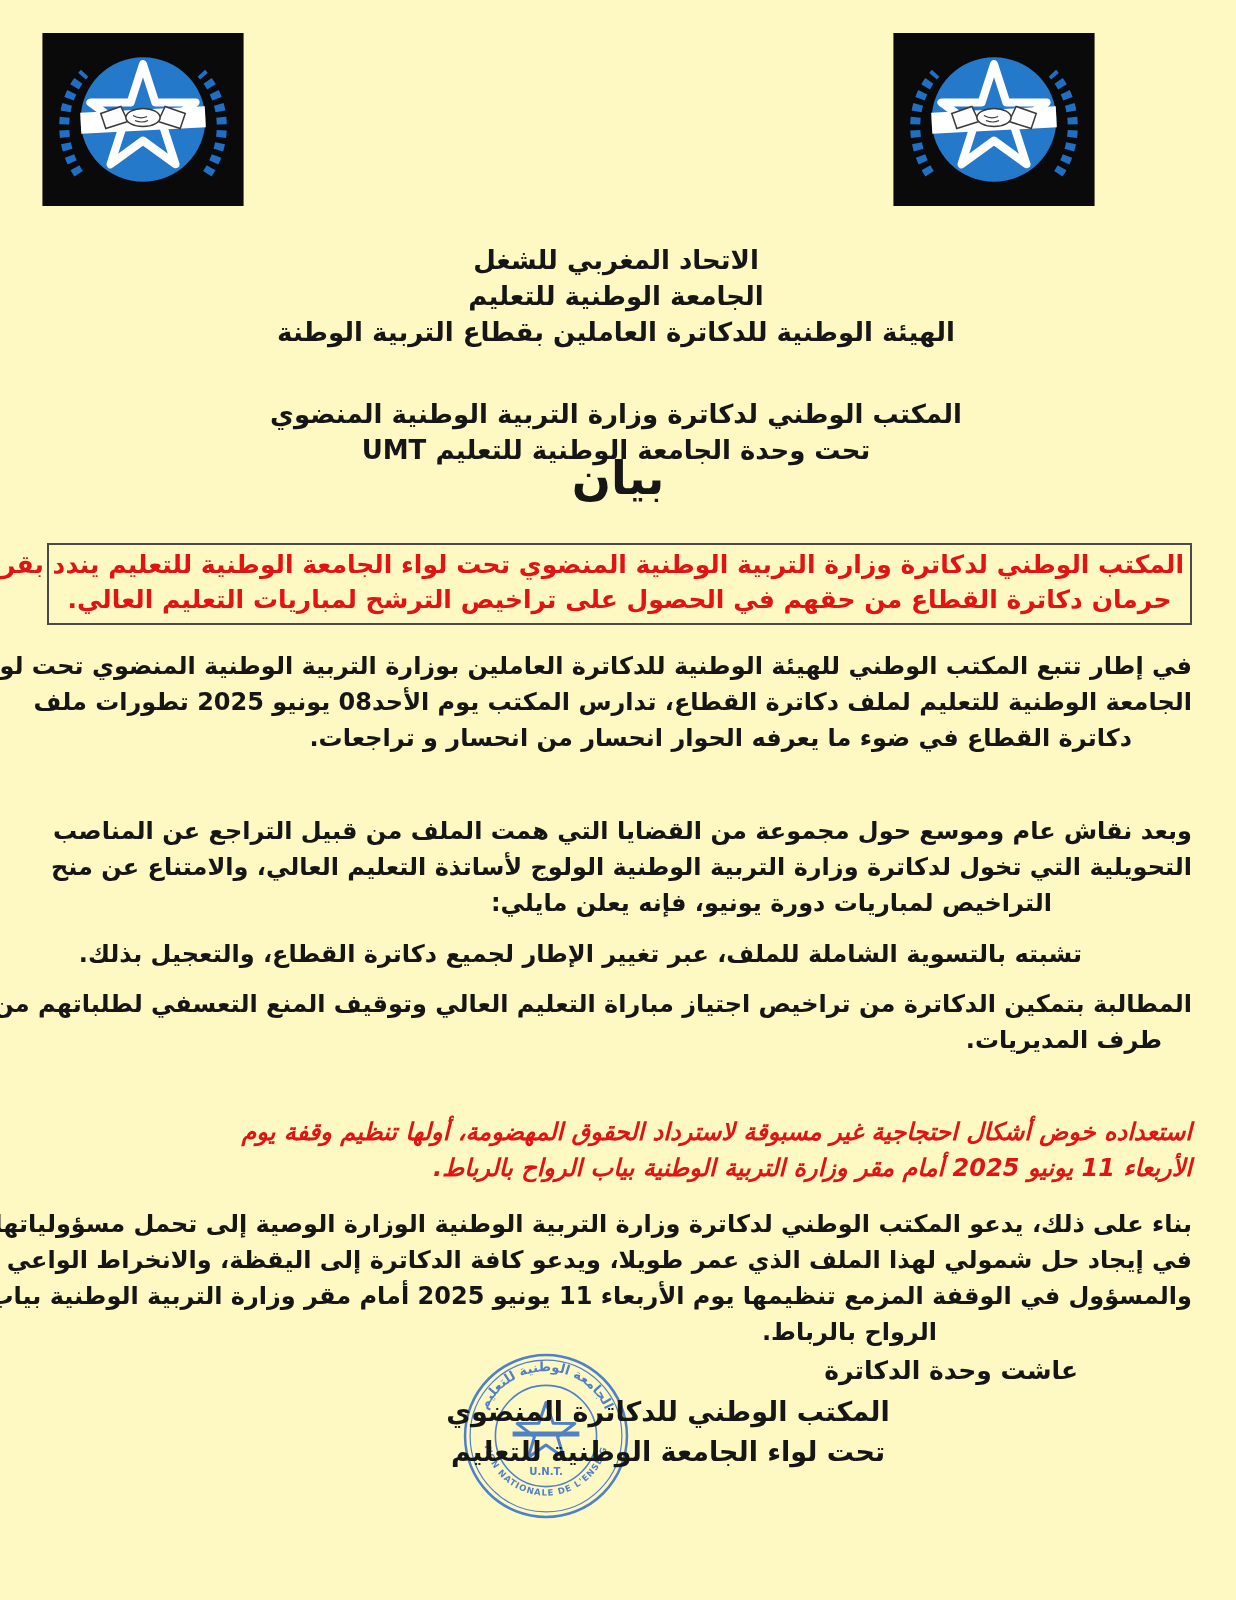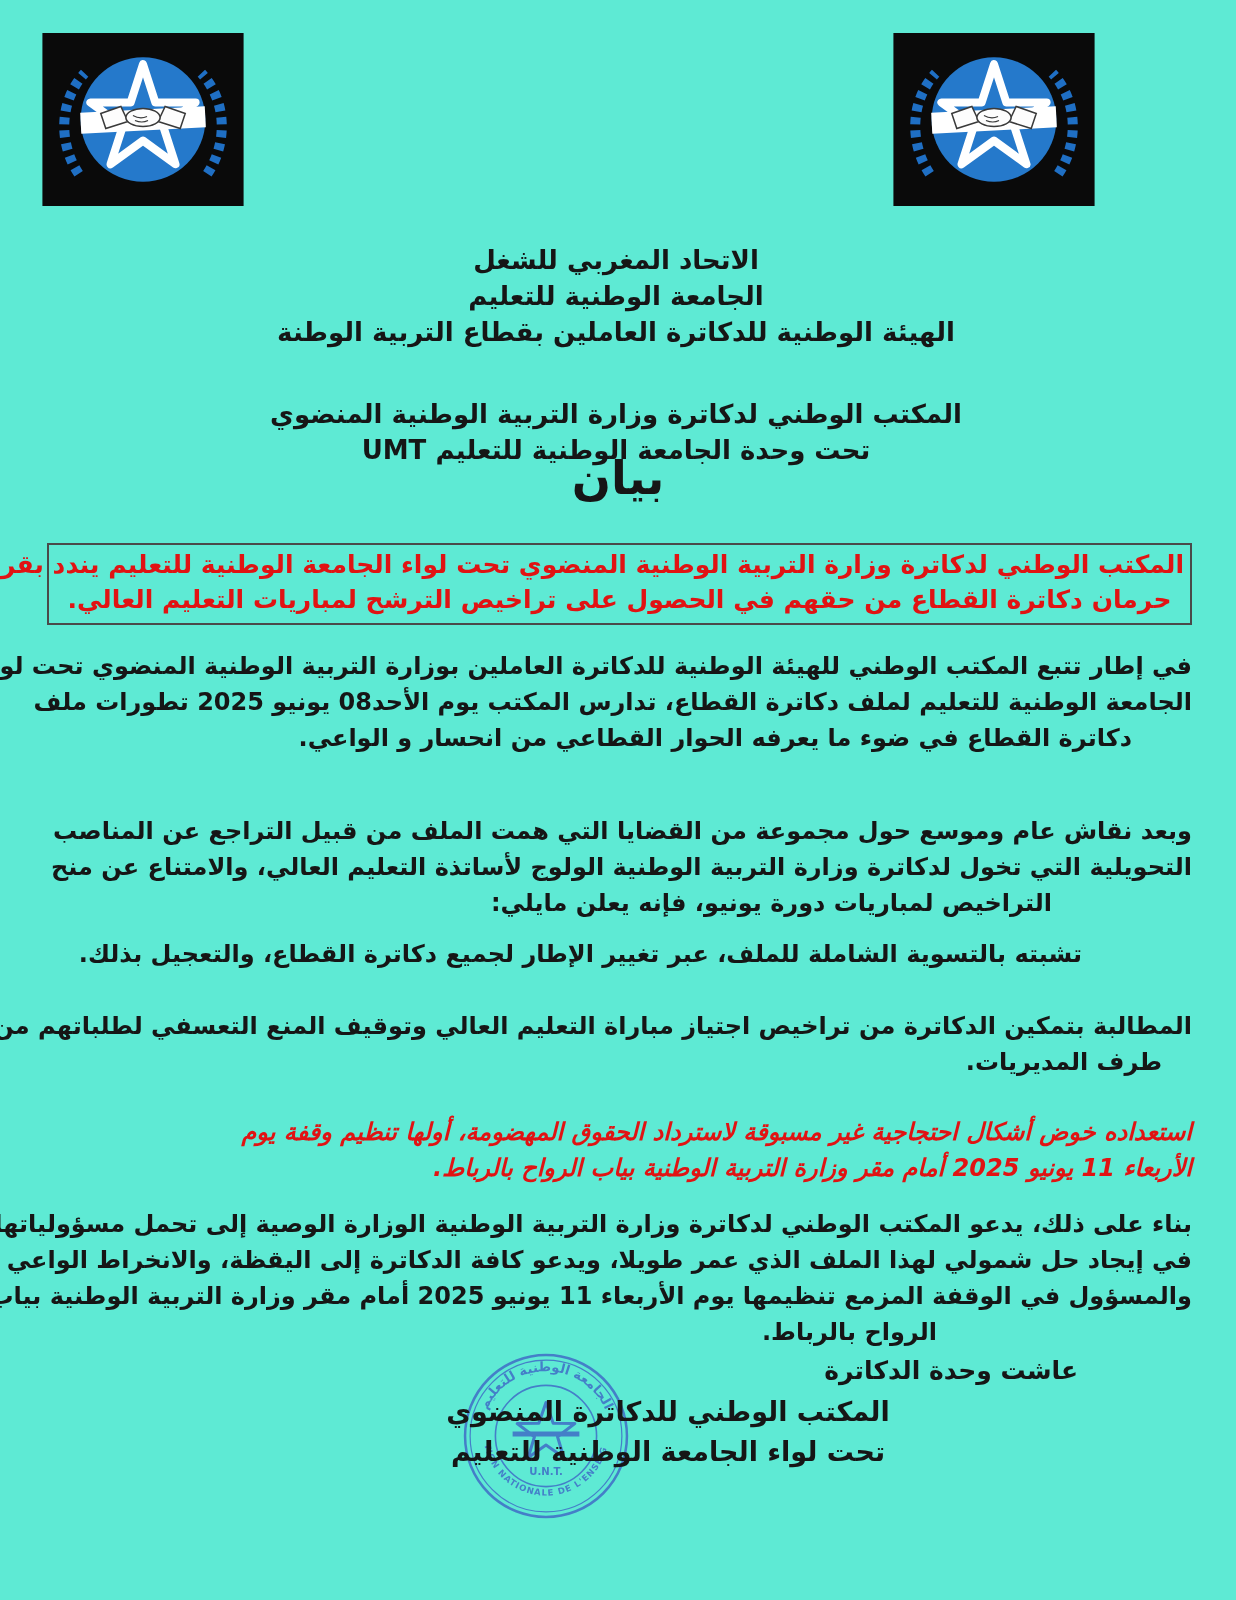--- a/index.html
+++ b/index.html
@@ -1,17 +1,17 @@
 <!DOCTYPE html>
 <html lang="ar"><head>
 <meta charset="utf-8">
 <style>
   html,body{margin:0;padding:0;background:#e8e8e8;}
   .page{
-    position:relative;width:1236px;height:1600px;margin:0 auto;background:#5eead4;
+    position:relative;width:1236px;height:1600px;margin:0 auto;background:#fef9c3;
     overflow:hidden;font-family:"DejaVu Sans","Liberation Sans",sans-serif;
     font-weight:700;color:#161616;
   }
   .logo{position:absolute;top:33px;width:202px;height:173px;}
   .logo-left{left:42px;}
   .logo-right{left:893px;}
   .block{position:absolute;left:40px;width:1152px;direction:rtl;}
   .line{white-space:nowrap;line-height:36px;}
   .hdr{text-align:center;font-size:26px;}
   #hdr1{top:242px;}
@@ -19,21 +19,21 @@
   .doc-title{position:absolute;top:448px;left:0;width:1236px;text-align:center;
     font-size:46px;direction:rtl;line-height:60px;}
   .red-box{
     top:543px;left:47px;width:1129px;border:2px solid #4a4a4a;
     padding:2px 6px 6px;text-align:center;font-size:25px;color:#e11313;
   }
   .red-box .line{line-height:35px;}
   .para{text-align:right;font-size:24px;}
   .red{color:#e11313;}
   .c{text-align:right;font-style:italic;}
-  #p1{top:648px;} #p2{top:813px;} #p3{top:936px;} #p4{top:1008px;}
+  #p1{top:648px;} #p2{top:813px;} #p3{top:936px;} #p4{top:986px;}
   #p5{top:1114px;} #p6{top:1206px;}
   .slogan{position:absolute;top:1354px;left:48px;width:1030px;direction:rtl;
     text-align:right;font-size:25px;line-height:34px;z-index:3;}
   .sig{position:absolute;top:1392px;left:88px;width:1160px;direction:rtl;
     text-align:center;font-size:27px;z-index:3;}
   .sig .line{line-height:40px;}
   .stamp{position:absolute;left:460px;top:1350px;width:172px;height:172px;
     z-index:2;opacity:.92;}
 </style>
 </head>
@@ -84,21 +84,21 @@
   <div class="doc-title">بيان</div>
 
   <div class="block red-box">
     <div class="line">المكتب الوطني لدكاترة وزارة التربية الوطنية المنضوي تحت لواء الجامعة الوطنية للتعليم يندد بقرار</div>
     <div class="line">حرمان دكاترة القطاع من حقهم في الحصول على تراخيص الترشح لمباريات التعليم العالي.</div>
   </div>
 
   <div class="block para" id="p1">
     <div class="line">في إطار تتبع المكتب الوطني للهيئة الوطنية للدكاترة العاملين بوزارة التربية الوطنية المنضوي تحت لواء</div>
     <div class="line">الجامعة الوطنية للتعليم لملف دكاترة القطاع، تدارس المكتب يوم الأحد08 يونيو 2025 تطورات ملف</div>
-    <div class="line" style="padding-right:60px">دكاترة القطاع في ضوء ما يعرفه الحوار القطاعي من انحسار و الواعي.</div>
+    <div class="line" style="padding-right:60px">دكاترة القطاع في ضوء ما يعرفه الحوار انحسار من انحسار و تراجعات.</div>
   </div>
 
   <div class="block para" id="p2">
     <div class="line">وبعد نقاش عام وموسع حول مجموعة من القضايا التي همت الملف من قبيل التراجع عن المناصب</div>
     <div class="line">التحويلية التي تخول لدكاترة وزارة التربية الوطنية الولوج لأساتذة التعليم العالي، والامتناع عن منح</div>
     <div class="line" style="padding-right:140px">التراخيص لمباريات دورة يونيو،  فإنه يعلن مايلي:</div>
   </div>
 
   <div class="block para" id="p3">
     <div class="line" style="padding-right:110px">تشبته بالتسوية الشاملة للملف، عبر تغيير الإطار لجميع دكاترة القطاع، والتعجيل بذلك.</div>

